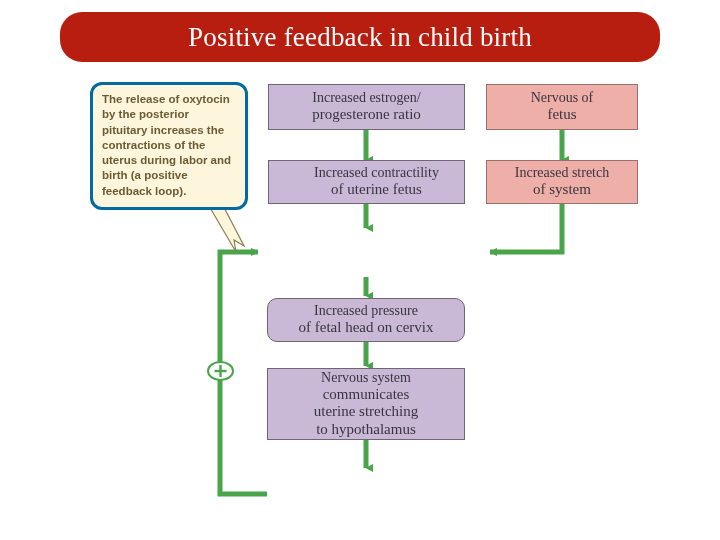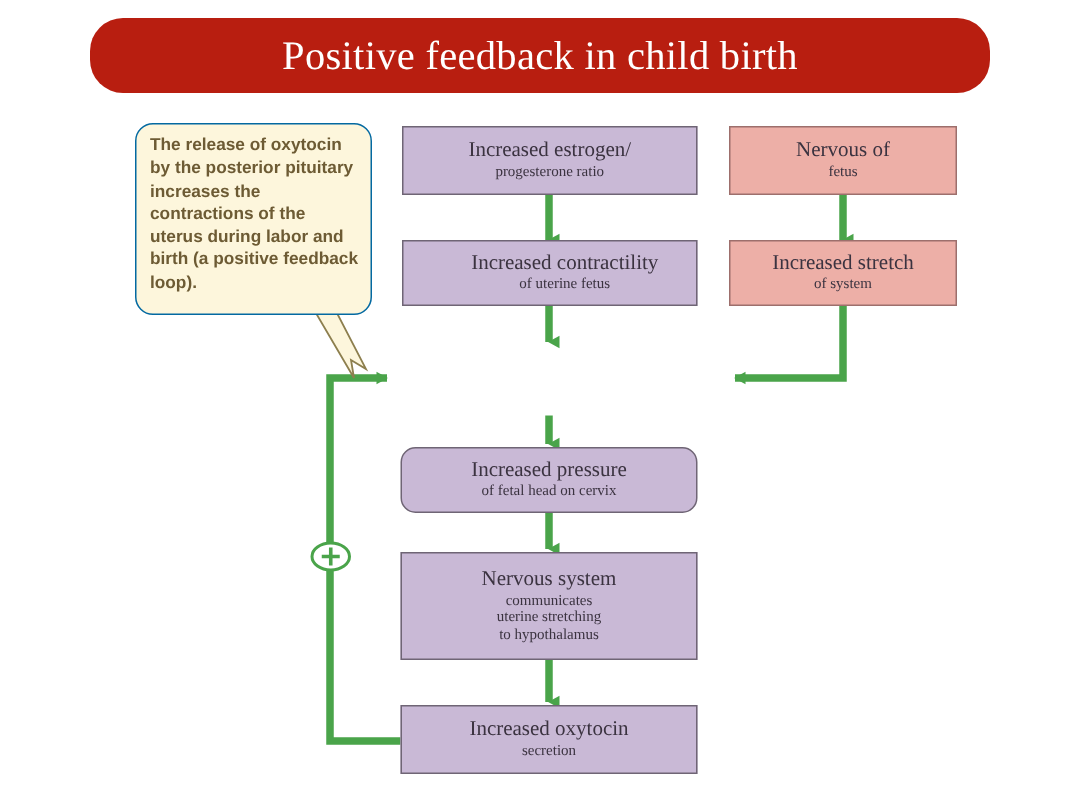--- a/index.html
+++ b/index.html
@@ -66,31 +66,31 @@
     font-family: "Liberation Serif", serif;
     color: #3b3340;
     line-height: 1.14;
     font-size: 14px;
     z-index: 3;
   }
   .node.purple { background: #c9b9d6; border-color: #6f6575; }
   .node.pink   { background: #edafa7; border-color: #9d6f6c; }
   .node .lines { padding: 0 4px; }
   .node .l1 { display: block; }
-  .node .l2 { display: block; font-size: 10px; }
+  .node .l2 { display: block; font-size: 15px; }
 
   
   #callout {
     position: absolute;
     left: 90px;
     top: 20px;
     width: 158px;
     height: 128px;
     background: #fdf6dc;
-    border: 1px solid #0369a1;
+    border: 3px solid #0369a1;
     border-radius: 12px;
     box-sizing: border-box;
     padding: 7px 8px 5px 9px;
     z-index: 4;
   }
   #callout-text {
     font-family: "Liberation Sans", sans-serif;
     font-size: 11.5px;
     font-weight: bold;
     color: #6d5b34;
@@ -211,21 +211,15 @@
 
     <div class="node purple" style="left:267px; top:306px; width:198px; height:72px;">
       <span class="lines">
         <span class="l1">Nervous system</span>
         <span class="l2">communicates</span>
         <span class="l2">uterine stretching</span>
         <span class="l2">to hypothalamus</span>
       </span>
     </div>
 
-    <div class="node purple" style="left:267px; top:408px; width:198px; height:46px;">
-      <span class="lines">
-        <span class="l1">Increased oxytocin</span>
-        <span class="l2">secretion</span>
-      </span>
-    </div>
 
   </div>
 </div>
 
 </body></html>

